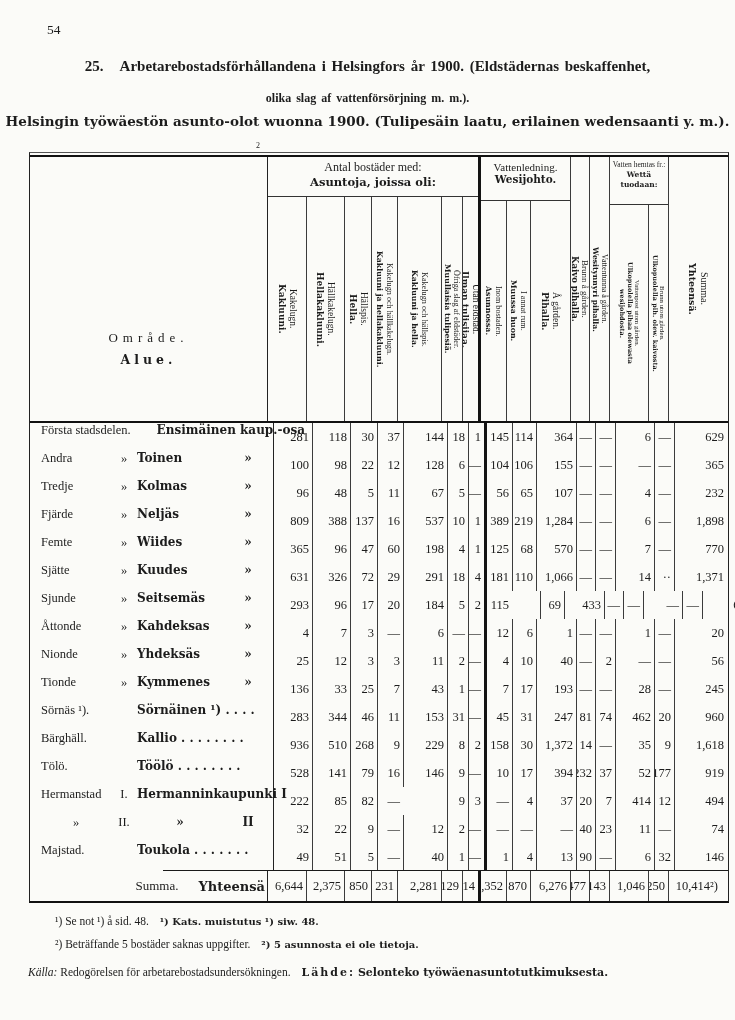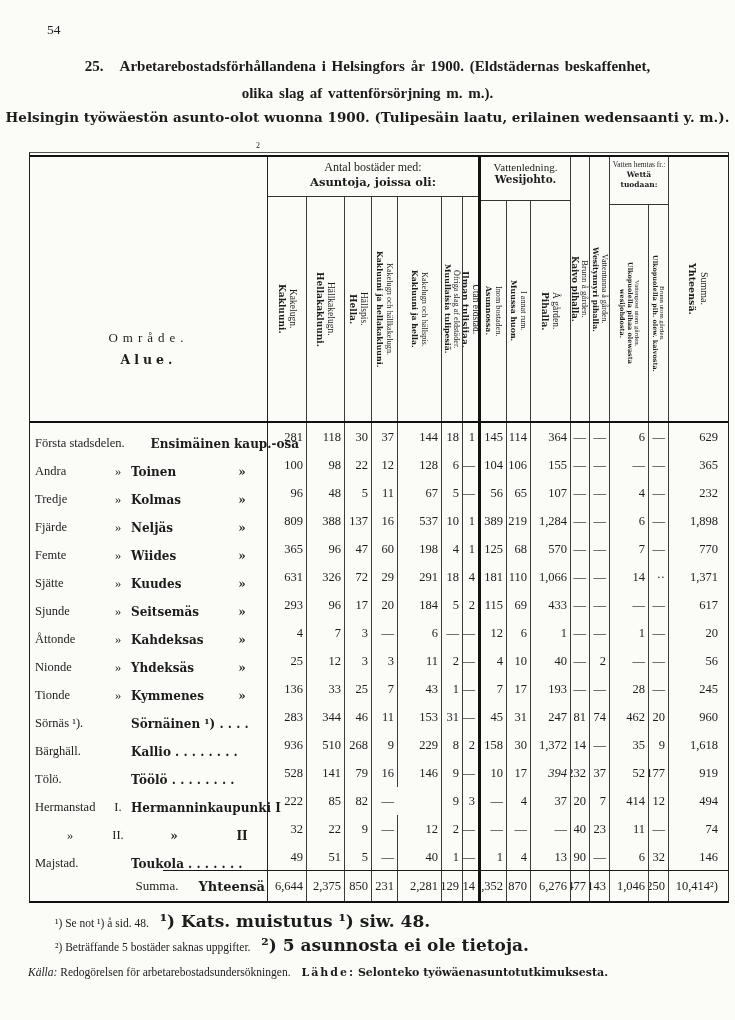--- a/index.html
+++ b/index.html
@@ -11,21 +11,21 @@
     background: #fbfbf8;
     color: #1c1c1c;
     font-family: "Liberation Serif", serif;
     overflow: hidden;
   }
   .fraktur { font-family: "DejaVu Serif", serif; font-weight: bold; }
   .pagenum { position: absolute; top: 22px; left: 47px; font-size: 13.5px; }
   .titleblock { position: absolute; top: 58px; left: 0; width: 100%; text-align: center; }
   .title-l1 { font-size: 15px; font-weight: bold; word-spacing: 2px; }
   .title-l1 .tnum { margin-right: 16px; }
-  .title-l2 { font-size: 15px; font-weight: bold; word-spacing: 2px; margin-top: 10px; }
+  .title-l2 { font-size: 12px; font-weight: bold; word-spacing: 2px; margin-top: 16px; }
   .subtitle { font-size: 13.5px; margin-top: 7px; white-space: nowrap; }
   .submark { position: absolute; top: 141px; left: 256px; font-size: 8px; }
 
   
   .table {
     position: absolute; top: 152px; left: 29px; width: 700px;
     border-left: 1.5px solid #222; border-right: 1.5px solid #222;
     border-top: 1px solid #555; border-bottom: 2.5px solid #111;
   }
   .thead { display: flex; height: 268px; border-top: 2px solid #111; margin-top: 2px; border-bottom: 2.5px solid #111; }
@@ -59,36 +59,36 @@
   .vtxt { writing-mode: vertical-rl; text-align: center; line-height: 1.18; white-space: pre-line; }
   .vtxt .fi { font-size: 0.95em; }
 
   .row { display: flex; height: 28px; }
   .cell { display: flex; align-items: center; justify-content: flex-end;
           padding-right: 3px; border-left: 1px solid #3b3b3b; font-size: 12.5px; overflow: hidden; }
   .cell.ci0 { border-left: none; }
   .cell.ci7 { border-left: 3px solid #131313; }
   .cell.ci14 { padding-right: 9px; }
 
-  .rl.rowlabel { display: flex; align-items: flex-end; padding-left: 5px; white-space: nowrap; font-size: 12.5px; }
+  .rl.rowlabel { display: flex; align-items: flex-start; padding-left: 5px; white-space: nowrap; font-size: 12.5px; margin-left: 6px; }
   .sv-name { flex: 0 0 70px; overflow: visible; }
   .sv-mark { flex: 0 0 26px; text-align: center; }
   .fi-name { flex: 0 0 86px; overflow: visible; font-size: 12px; }
   .fi-mark { flex: 1; text-align: center; font-size: 12px; }
   .center-d { text-align: center; }
 
   .summa { display: flex; height: 30px; position: relative; }
   .summa::before { content: ""; position: absolute; left: 133px; right: 0; top: -1.5px; height: 1.5px; background: #1a1a1a; }
   .sumlabel { display: flex; align-items: center; justify-content: flex-end; font-size: 13px; padding-right: 2px; }
   .sumlabel .sv { margin-right: 20px; }
   .summa .cell { font-size: 12.5px; }
 
   .footnotes { position: absolute; top: 910px; left: 55px; font-size: 11.5px; }
   .fn { line-height: 22px; }
-  .fn .fi { font-size: 17px; margin-left: 8px; }
+  .fn .fi { font-size: 10px; margin-left: 8px; }
   .source { position: absolute; top: 966px; left: 28px; font-size: 11.5px; }
   .source .ital { font-style: italic; }
   .source .fi { font-size: 11px; text-align: right; }
   .source .spaced { letter-spacing: 2px; margin-left: 8px; }
 </style>
 </head>
 <body>
 
 <div class="page">
 
@@ -341,21 +341,21 @@
             <span class="fi-mark fraktur">»</span>
           </div>
           <div class="cell ci0" style="width: 38px; flex: 0 0 38px;">293</div>
           <div class="cell ci1" style="width: 38px; flex: 0 0 38px;">96</div>
           <div class="cell ci2" style="width: 27px; flex: 0 0 27px;">17</div>
           <div class="cell ci3" style="width: 26px; flex: 0 0 26px;">20</div>
           <div class="cell ci4" style="width: 44px; flex: 0 0 44px;">184</div>
           <div class="cell ci5" style="width: 21px; flex: 0 0 21px;">5</div>
           <div class="cell ci6" style="width: 16px; flex: 0 0 16px;">2</div>
           <div class="cell ci7" style="width: 28px; flex: 0 0 28px;">115</div>
-          <div class="cell ci8" style="width: 24px; flex: 0 0 24px;">69</div>
+          <div class="cell ci8" style="width: 24px; flex: 0 0 24px; margin-left: 28px;">69</div>
           <div class="cell ci9" style="width: 40px; flex: 0 0 40px;">433</div>
           <div class="cell ci10" style="width: 19px; flex: 0 0 19px;">—</div>
           <div class="cell ci11" style="width: 20px; flex: 0 0 20px;">—</div>
           <div class="cell ci12" style="width: 39px; flex: 0 0 39px;">—</div>
           <div class="cell ci13" style="width: 20px; flex: 0 0 20px;">—</div>
           <div class="cell ci14" style="width: 59px; flex: 0 0 59px;">617</div>
         </div>
         <div class="row">
           <div class="rl rowlabel">
             <span class="sv-name">Åttonde</span>
@@ -480,21 +480,21 @@
           </div>
           <div class="cell ci0" style="width: 38px; flex: 0 0 38px;">528</div>
           <div class="cell ci1" style="width: 38px; flex: 0 0 38px;">141</div>
           <div class="cell ci2" style="width: 27px; flex: 0 0 27px;">79</div>
           <div class="cell ci3" style="width: 26px; flex: 0 0 26px;">16</div>
           <div class="cell ci4" style="width: 44px; flex: 0 0 44px;">146</div>
           <div class="cell ci5" style="width: 21px; flex: 0 0 21px;">9</div>
           <div class="cell ci6" style="width: 16px; flex: 0 0 16px;">—</div>
           <div class="cell ci7" style="width: 28px; flex: 0 0 28px;">10</div>
           <div class="cell ci8" style="width: 24px; flex: 0 0 24px;">17</div>
-          <div class="cell ci9" style="width: 40px; flex: 0 0 40px; font-style: italic;">394</div>
+          <div class="cell ci9" style="width: 40px; flex: 0 0 40px;">394</div>
           <div class="cell ci10" style="width: 19px; flex: 0 0 19px;">232</div>
           <div class="cell ci11" style="width: 20px; flex: 0 0 20px;">37</div>
           <div class="cell ci12" style="width: 39px; flex: 0 0 39px;">52</div>
           <div class="cell ci13" style="width: 20px; flex: 0 0 20px;">177</div>
           <div class="cell ci14" style="width: 59px; flex: 0 0 59px;">919</div>
         </div>
         <div class="row">
           <div class="rl rowlabel">
             <span class="sv-name">Hermanstad</span>
             <span class="sv-mark">I.</span>

